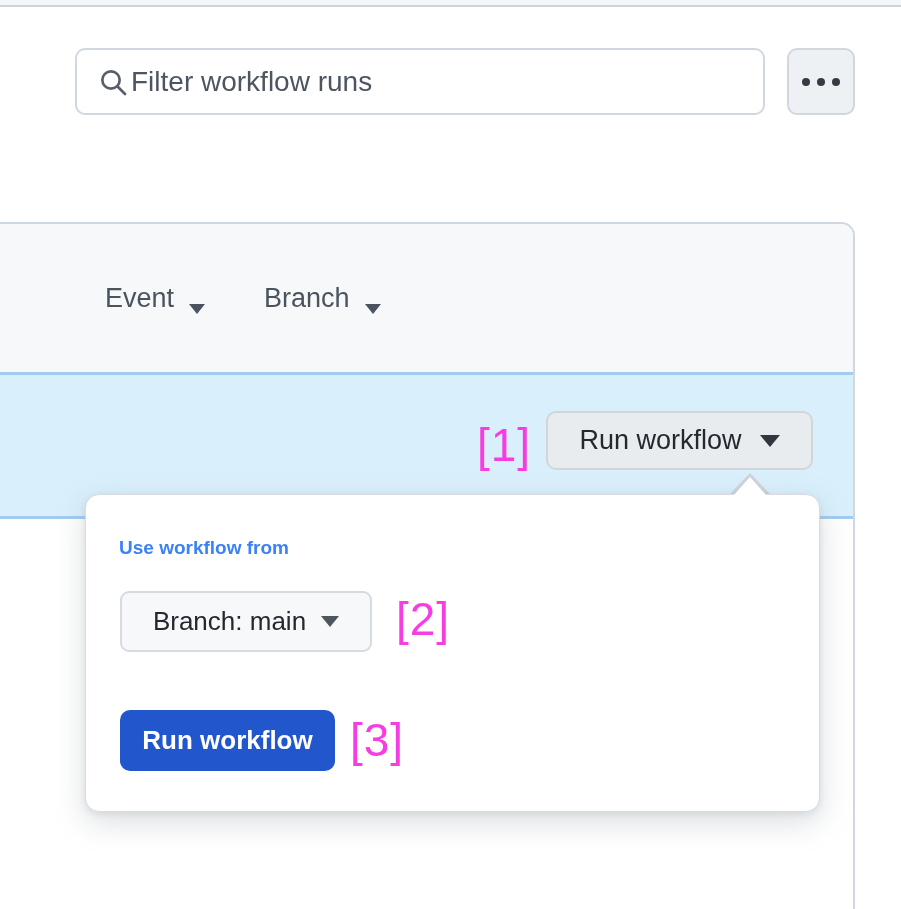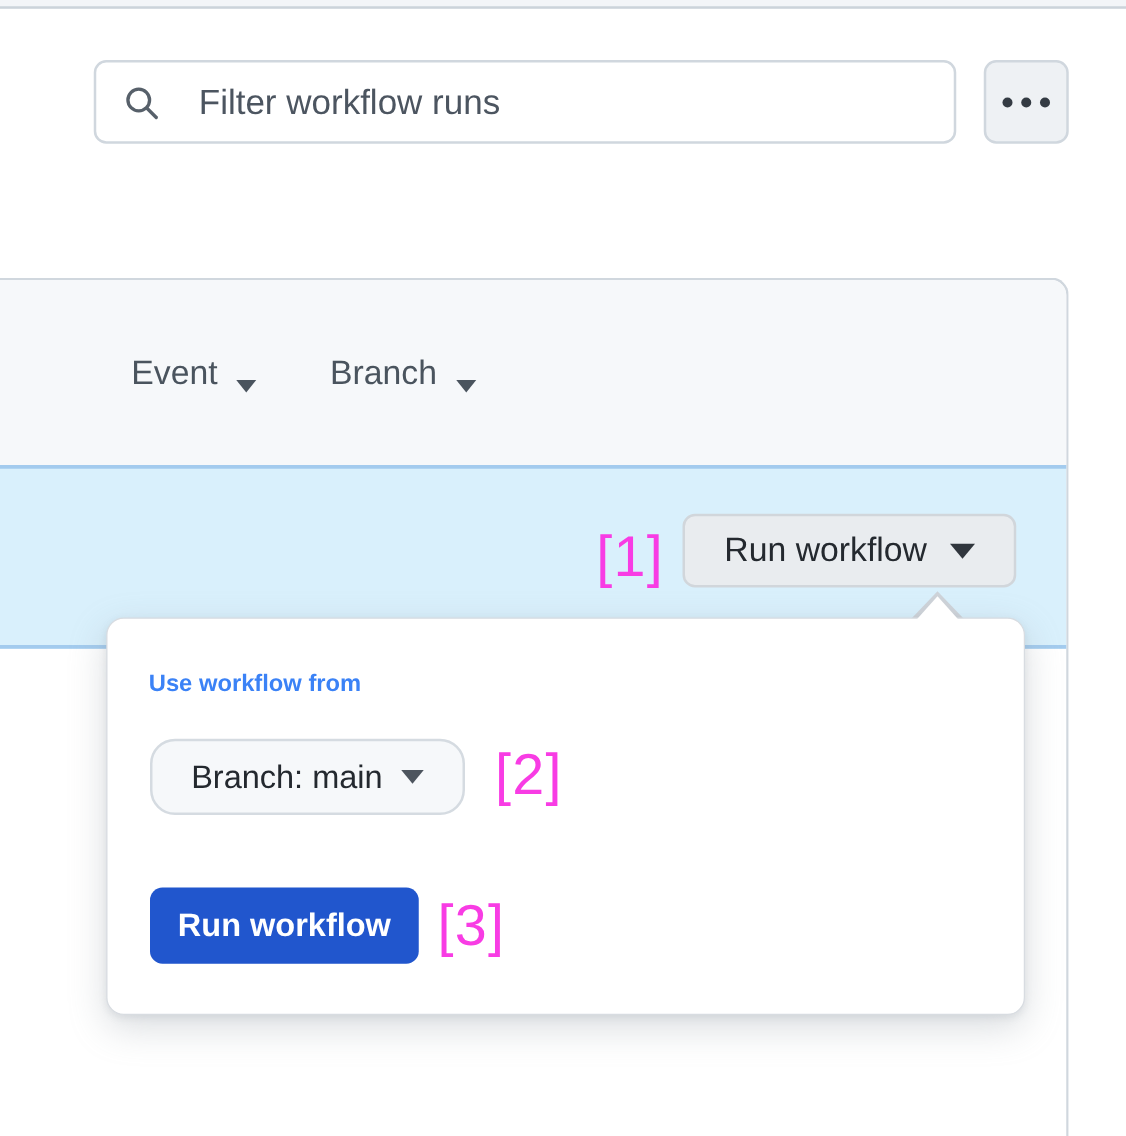--- a/index.html
+++ b/index.html
@@ -19,21 +19,21 @@
     border-bottom: 2px solid #ccd3da;
   }
 
   
   .search-box {
     position: absolute; left: 75px; top: 48px; width: 690px; height: 67px;
     background: #ffffff;
     border: 2px solid #d0d7de;
     border-radius: 10px;
     display: flex; align-items: center;
-    padding: 0 20px; gap: 30px;
+    padding: 0 20px; gap: 2px;
   }
   .search-box svg { flex: 0 0 auto; }
   .search-box input {
     flex: 1; border: none; outline: none; background: transparent;
     font-family: inherit; font-size: 28px; color: #24292f;
   }
   .search-box input::placeholder { color: #4c5560; opacity: 1; }
 
   .kebab {
     position: absolute; left: 787px; top: 48px; width: 68px; height: 67px;
@@ -125,21 +125,21 @@
     z-index: 5;
   }
   .dd-heading {
     position: absolute; left: 33px; top: 42px;
     font-size: 19px; font-weight: 700; color: #3b82f6;
   }
   .branch-btn {
     position: absolute; left: 34px; top: 96px; width: 252px; height: 61px;
     background: #f6f8fa;
     border: 2px solid #d5dbe1;
-    border-radius: 20px;
+    border-radius: 9px;
     display: flex; align-items: center; justify-content: center; gap: 15px;
     font-family: inherit; font-size: 26px; color: #24292f;
     cursor: pointer;
   }
   .caret-br {
     width: 0; height: 0;
     border-left: 9px solid transparent; border-right: 9px solid transparent;
     border-top: 11px solid #4d555e;
   }
   .primary-btn {

